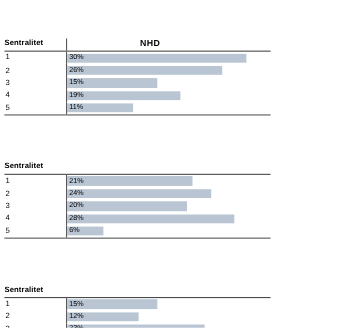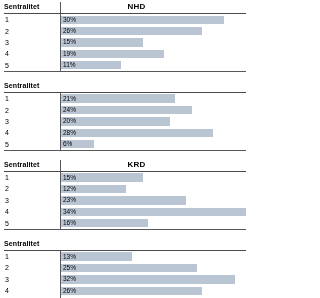--- a/index.html
+++ b/index.html
@@ -23,20 +23,21 @@
   .panel {
     width: 242px;
     box-sizing: border-box;
   }
   .panel-head {
     display: flex;
     align-items: flex-end;
     border-bottom: 1.5px solid #4a4a4a;
     height: 14px;
     box-sizing: border-box;
+    margin-top: 33px;
   }
   .head-label {
     width: 56px;
     flex: 0 0 56px;
     font-size: 7px;
     font-weight: bold;
     letter-spacing: 0.1px;
     line-height: 10px;
     padding-bottom: 1px;
     box-sizing: border-box;
@@ -196,21 +197,20 @@
                 <span class="bar-value">6%</span>
               </div>
             </div>
           </div>
         </div>
       </div>
       <div class="panel-gap"></div>
       <div class="panel">
         <div class="panel-head">
           <div class="head-label">Sentralitet</div>
-          <div class="head-title">KRD</div>
         </div>
         <div class="rows">
           <div class="row">
             <div class="row-key">1</div>
             <div class="row-track">
               <div class="bar" style="width: 44.1176%;">
                 <span class="bar-value">15%</span>
               </div>
             </div>
           </div>

